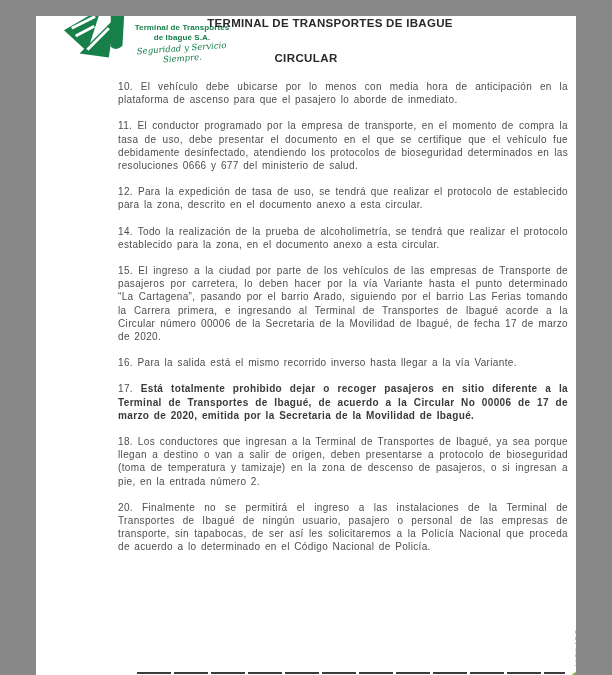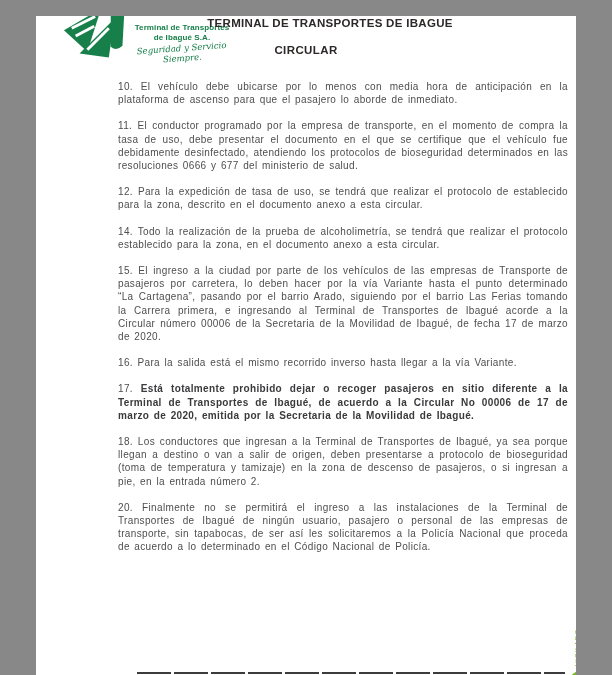--- a/index.html
+++ b/index.html
@@ -11,21 +11,21 @@
     overflow:hidden;
     font-family:"Liberation Sans","DejaVu Sans",sans-serif;
     color:#4e4e50;
   }
   
   .logo-emblem{position:absolute;left:26px;top:-10px;width:78px;height:62px;}
   .logo-textblock{position:absolute;left:96px;top:7px;width:100px;text-align:center;}
   .org-name{color:#17804a;font-weight:bold;font-size:8px;line-height:9.5px;letter-spacing:.1px;}
   .tagline{margin-top:2px;color:#17804a;font-family:"DejaVu Serif","Liberation Serif",serif;font-style:italic;font-size:8.5px;line-height:9.5px;transform:rotate(-4deg);}
   .doc-title{position:absolute;left:0;top:1px;width:100%;text-align:center;font-weight:bold;font-size:11.5px;letter-spacing:.3px;color:#2b2827;padding-left:24px;}
-  .doc-subtitle{position:absolute;left:0;top:28px;width:100%;text-align:center;font-weight:bold;font-size:11.5px;letter-spacing:.4px;color:#2b2827;}
+  .doc-subtitle{position:absolute;left:0;top:36px;width:100%;text-align:center;font-weight:bold;font-size:11.5px;letter-spacing:.4px;color:#2b2827;}
   
   .doc-body{
     position:absolute;left:82px;top:64px;width:450px;
     font-size:10px;line-height:13.2px;letter-spacing:.35px;word-spacing:1.4px;
     text-align:justify;
   }
   .para{margin:0 0 13px 0;}
   .para.bold .ptext{font-weight:bold;color:#3a3a3c;}
   .num{white-space:nowrap;}
   

